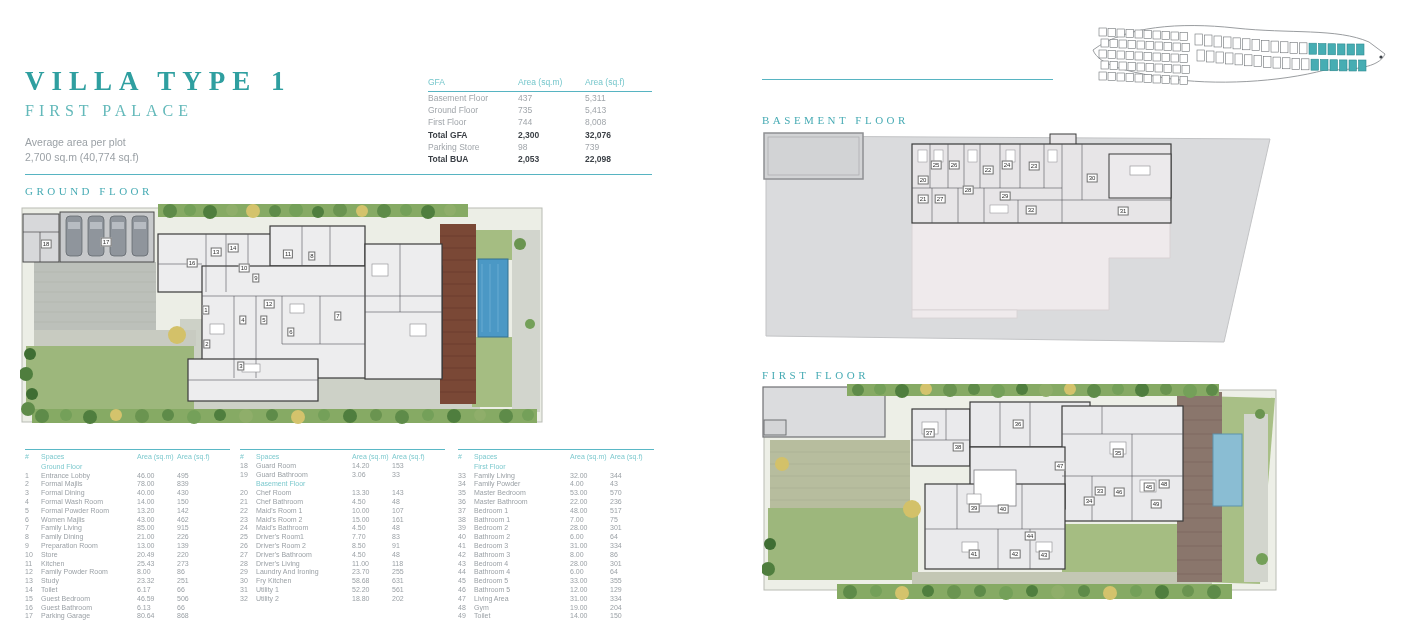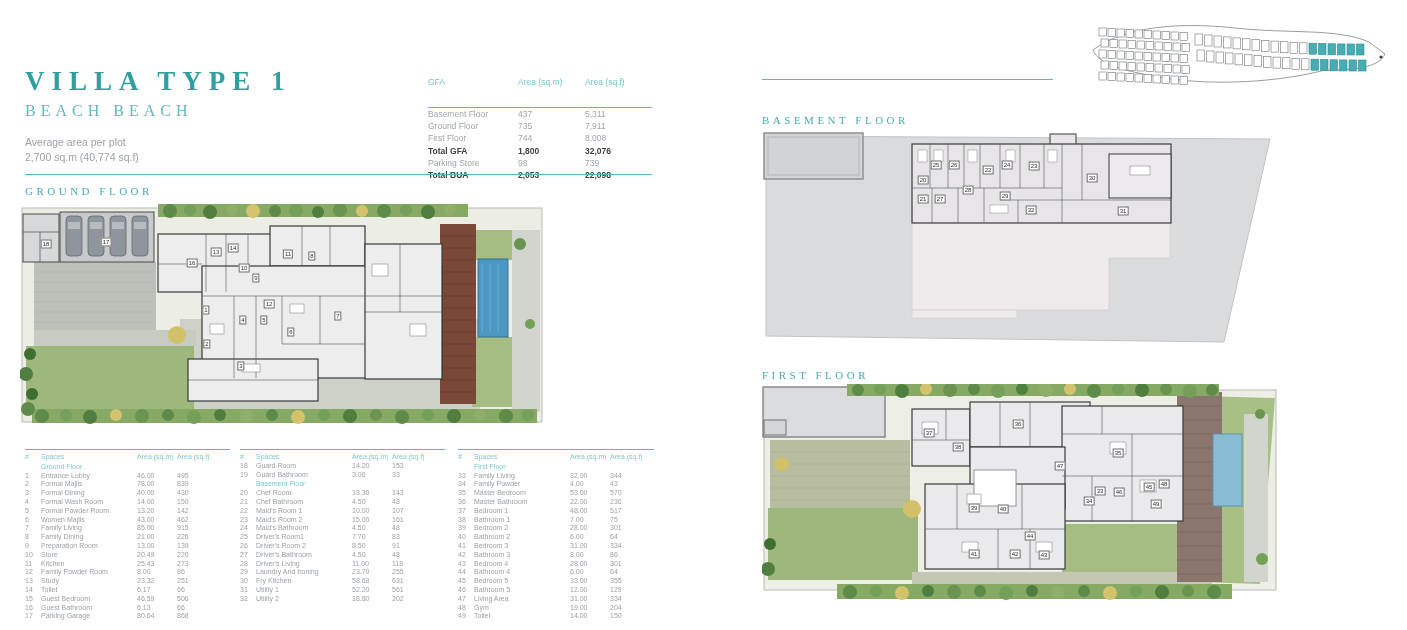--- a/index.html
+++ b/index.html
@@ -12,21 +12,21 @@
   .subtitle{position:absolute;left:25px;top:102px;font-family:"Liberation Serif",serif;
          font-size:16px;letter-spacing:5px;color:#63b9ba;}
   .avg-label{position:absolute;left:25px;top:136px;font-size:10.5px;color:#9ba1a6;}
   .avg-value{position:absolute;left:25px;top:151px;font-size:10.5px;color:#9ba1a6;}
   .rule{position:absolute;border-top:1.6px solid #57b4c2;}
   .rule-left{left:25px;top:174px;width:627px;}
   .rule-right{left:762px;top:79px;width:291px;}
 
   
   .gfa{position:absolute;left:428px;top:77px;width:224px;font-size:8.5px;}
-  .gfa-head{display:flex;color:#74c6cb;padding-bottom:20px;border-bottom:1.4px solid #57b4c2;}
+  .gfa-head{display:flex;color:#74c6cb;padding-bottom:4px;border-bottom:1.4px solid #57b4c2;}
   .gfa-row{display:flex;height:12.2px;align-items:center;color:#a0a5aa;}
   .gfa-row.bold{color:#3c4147;font-weight:bold;}
   .gfa .c0{width:90px;} .gfa .c1{width:67px;} .gfa .c2{width:67px;}
 
   
   .sec-label{position:absolute;font-family:"Liberation Serif",serif;font-size:11px;
              letter-spacing:3.5px;color:#47abb4;}
 
   
   .plan{position:absolute;}
@@ -42,49 +42,49 @@
   .sp-group{color:#7dc9ce;font-size:7px;line-height:8.8px;margin:1px 0 0 16px;}
   .sp-table .n{width:16px;} .sp-table .nm{width:96px;}
   .sp-table .m{width:40px;} .sp-table .f{width:40px;}
 </style>
 </head>
 <body>
 
 <div class="page">
 
   <div class="title">VILLA TYPE 1</div>
-  <div class="subtitle">BEACH BEACH</div>
+  <div class="subtitle">FIRST PALACE</div>
   <div class="avg-label">Average area per plot</div>
   <div class="avg-value">2,700 sq.m (40,774 sq.f)</div>
 
   <div class="gfa">
     <div class="gfa-head">
       <span class="c0">GFA</span>
       <span class="c1">Area (sq.m)</span>
       <span class="c2">Area (sq.f)</span>
     </div>
     <div id="gfa-body">
         <div class="gfa-row">
           <span class="c0">Basement Floor</span>
           <span class="c1">437</span>
           <span class="c2">5,311</span>
         </div>
         <div class="gfa-row">
           <span class="c0">Ground Floor</span>
           <span class="c1">735</span>
-          <span class="c2">7,911</span>
+          <span class="c2">5,413</span>
         </div>
         <div class="gfa-row">
           <span class="c0">First Floor</span>
           <span class="c1">744</span>
           <span class="c2">8,008</span>
         </div>
         <div class="gfa-row bold">
           <span class="c0">Total GFA</span>
-          <span class="c1">1,800</span>
+          <span class="c1">2,300</span>
           <span class="c2">32,076</span>
         </div>
         <div class="gfa-row">
           <span class="c0">Parking Store</span>
           <span class="c1">98</span>
           <span class="c2">739</span>
         </div>
         <div class="gfa-row bold">
           <span class="c0">Total BUA</span>
           <span class="c1">2,053</span>

